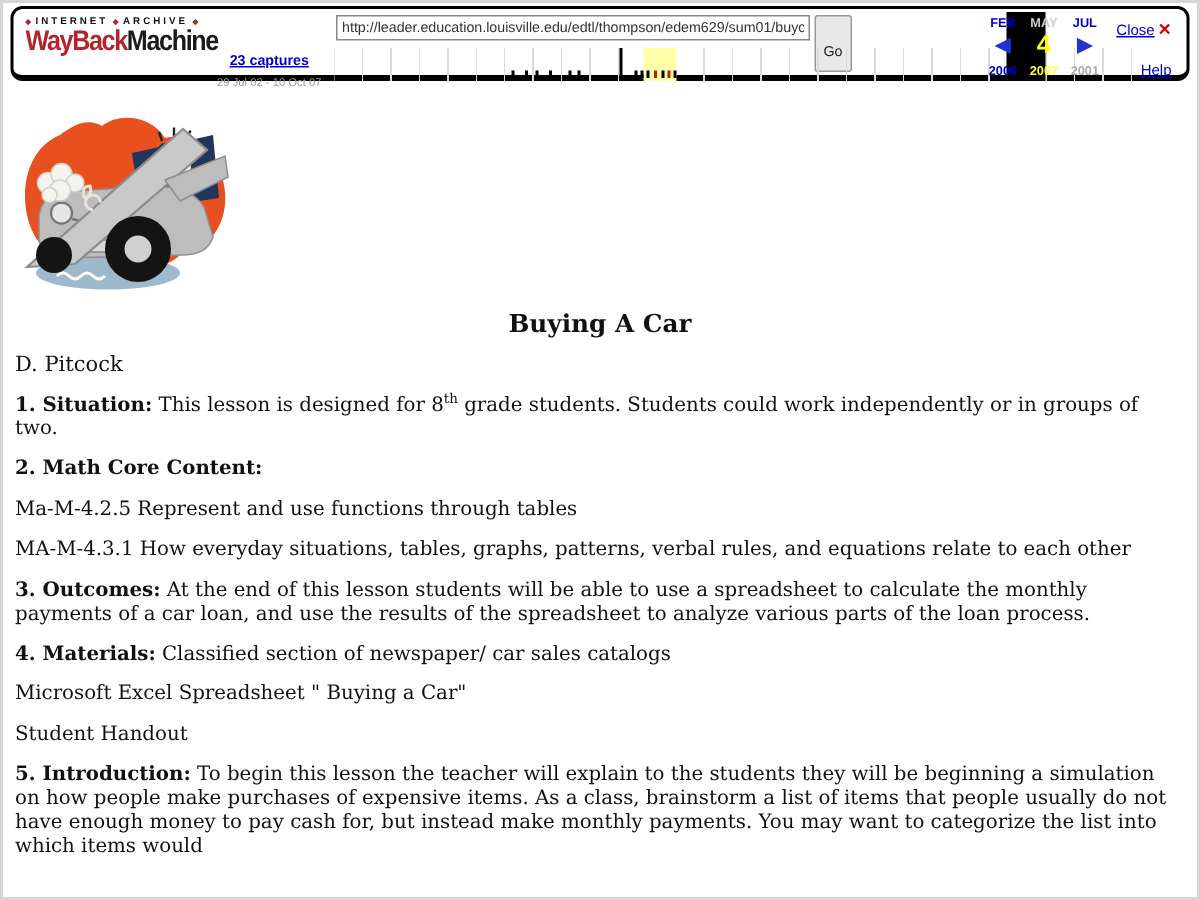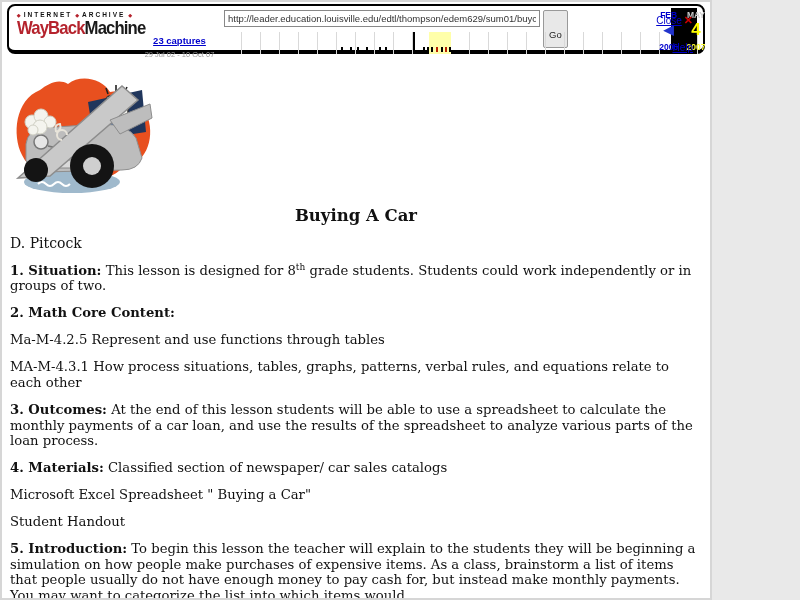--- a/index.html
+++ b/index.html
@@ -1,19 +1,19 @@
 <!DOCTYPE html>
 <html><head>
 <meta charset="utf-8">
 <style>
   * { box-sizing: border-box; margin: 0; padding: 0; }
   html,body { background:#e9e9e9; }
   .screen {
     position: relative;
-    width: 712px; height: 600px;
+    width: 800px; height: 600px;
     background: #ffffff;
     border: 2px solid #d6d6d6;
     overflow: hidden;
     font-family: "Liberation Sans", sans-serif;
   }
 
   
   .wb-header {
     position: absolute; left: 5px; top: 2px; right: 5px; height: 50px;
     background: #ffffff;
@@ -213,21 +213,21 @@
     </div>
 
     <h1>Buying A Car</h1>
     <p class="author">D. Pitcock</p>
 
     <p><b>1. Situation:</b><span> This lesson is designed for 8</span><sup>th</sup><span> grade students. Students could work independently or in groups of two.</span></p>
 
     <p><b>2. Math Core Content:</b></p>
 
     <p>Ma-M-4.2.5 Represent and use functions through tables</p>
-    <p>MA-M-4.3.1 How process situations, tables, graphs, patterns, verbal rules, and equations relate to each other</p>
+    <p>MA-M-4.3.1 How everyday situations, tables, graphs, patterns, verbal rules, and equations relate to each other</p>
 
     <p><b>3. Outcomes:</b><span> At the end of this lesson students will be able to use a spreadsheet to calculate the monthly payments of a car loan, and use the results of the spreadsheet to analyze various parts of the loan process.</span></p>
 
     <p><b>4. Materials:</b><span> Classified section of newspaper/ car sales catalogs</span></p>
 
     <p>Microsoft Excel Spreadsheet " Buying a Car"</p>
     <p>Student Handout</p>
 
     <p><b>5. Introduction:</b><span> To begin this lesson the teacher will explain to the students they will be beginning a simulation on how people make purchases of expensive items. As a class, brainstorm a list of items that people usually do not have enough money to pay cash for, but instead make monthly payments. You may want to categorize the list into which items would</span></p>
   </div>

